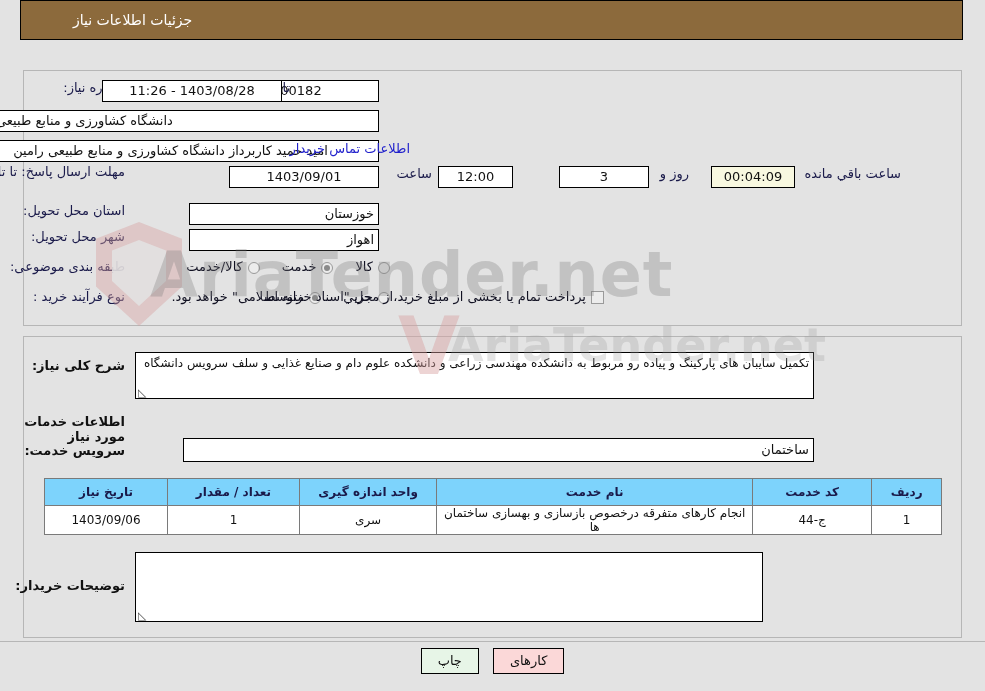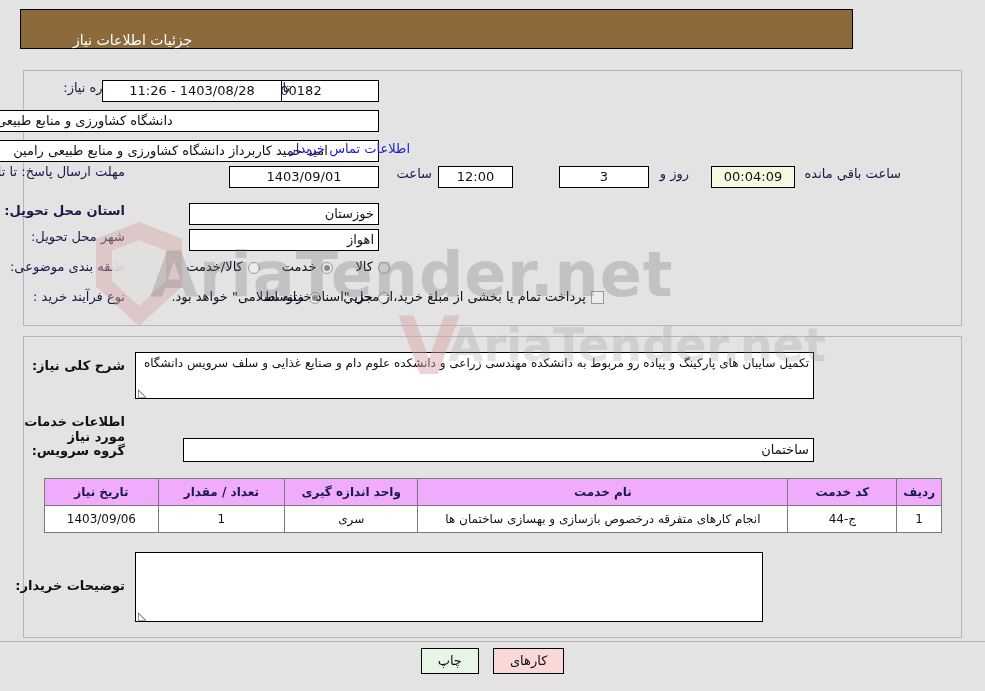--- a/index.html
+++ b/index.html
@@ -73,30 +73,30 @@
     font-weight: bold;
     color: rgba(150,150,150,0.26);
     direction: ltr;
     white-space: nowrap;
   }
 
   
   .page-header {
     position: absolute;
     left: 20px;
-    top: 9px;
-    width: 833px;
+    top: 0;
+    width: 943px;
     height: 40px;
     background: #8c6a3c;
     border: 1px solid #000;
     box-sizing: border-box;
     color: #ffffff;
     font-size: 14px;
     display: flex;
-    align-items: flex-end;
+    align-items: center;
     justify-content: flex-end;
     padding-left: 0;
     padding-right: 20px;
     z-index: 2;
   }
   .page-header .htitle { padding-left: 52px; }
 
   
   .panel {
     position: absolute;
@@ -223,28 +223,28 @@
     position: absolute;
     left: 44px;
     top: 478px;
     width: 898px;
     border-collapse: collapse;
     font-size: 12px;
     z-index: 3;
     background: #fff;
   }
   .tbl th {
-    background: #f0abfc;
+    background: #7dd3fc;
     border: 1px solid #7a7a7a;
     color: #1a1a4a;
     font-weight: bold;
     height: 26px;
     font-size: 12px;
     text-align: center;
-    padding: 0 4px;
+    padding: 0 17px;
     margin-top: 42px;
   }
   .tbl td {
     background: #ffffff;
     border: 1px solid #7a7a7a;
     height: 26px;
     text-align: center;
     padding: 0 4px;
     color: #111;
     font-size: 12px;
@@ -332,21 +332,21 @@
 <div class="fld center" style="position:absolute; right:472px; top:166px; width:75px; z-index:3;">12:00</div>
 <div class="fld center" style="position:absolute; right:336px; top:166px; width:90px; z-index:3;">3</div>
 <div class="row" style="right:296px; top:166px;">
   <span class="lbl">روز و</span>
 </div>
 <div class="fld center yellow" style="position:absolute; right:190px; top:166px; width:84px; z-index:3;">00:04:09</div>
 <div class="row" style="right:84px; top:166px;">
   <span class="lbl">ساعت باقي مانده</span>
 </div>
 
-<div class="row" style="right:860px; top:203px;font-weight:bold;">
+<div class="row" style="right:860px; top:203px;">
   <span class="lbl">استان محل تحویل:</span>
 </div>
 <div class="fld right" style="position:absolute; right:606px; top:203px; width:190px; z-index:3;">خوزستان</div>
 
 <div class="row" style="right:860px; top:229px;">
   <span class="lbl">شهر محل تحویل:</span>
 </div>
 <div class="fld right" style="position:absolute; right:606px; top:229px; width:190px; z-index:3;">اهواز</div>
 
 <div class="row" style="right:860px; top:259px;">
@@ -393,21 +393,21 @@
   <span class="lbl-b">شرح کلی نیاز:</span>
 </div>
 <div class="ta" style="position:absolute; right:171px; top:352px; width:679px; height:47px; z-index:3;">
   <span>تکمیل سایبان های پارکینگ و پیاده رو مربوط به دانشکده مهندسی زراعی و دانشکده علوم دام و صنایع غذایی و سلف سرویس دانشگاه</span>
   <span class="grip">◺</span>
 </div>
 
 <div class="section-title" style="right:860px; top:414px;">اطلاعات خدمات مورد نیاز</div>
 
 <div class="row" style="right:860px; top:443px;">
-  <span class="lbl-b">گروه سرویس:</span>
+  <span class="lbl-b">سرویس خدمت:</span>
 </div>
 <div class="fld right" style="position:absolute; right:171px; top:438px; width:631px; height:24px; line-height:22px; z-index:3;">ساختمان</div>
 
 <table class="tbl">
   <thead>
     <tr>
       <th style="width:36px;">ردیف</th>
       <th style="width:106px;">کد خدمت</th>
       <th style="width:390px;">نام خدمت</th>
       <th style="width:133px;">واحد اندازه گیری</th>

